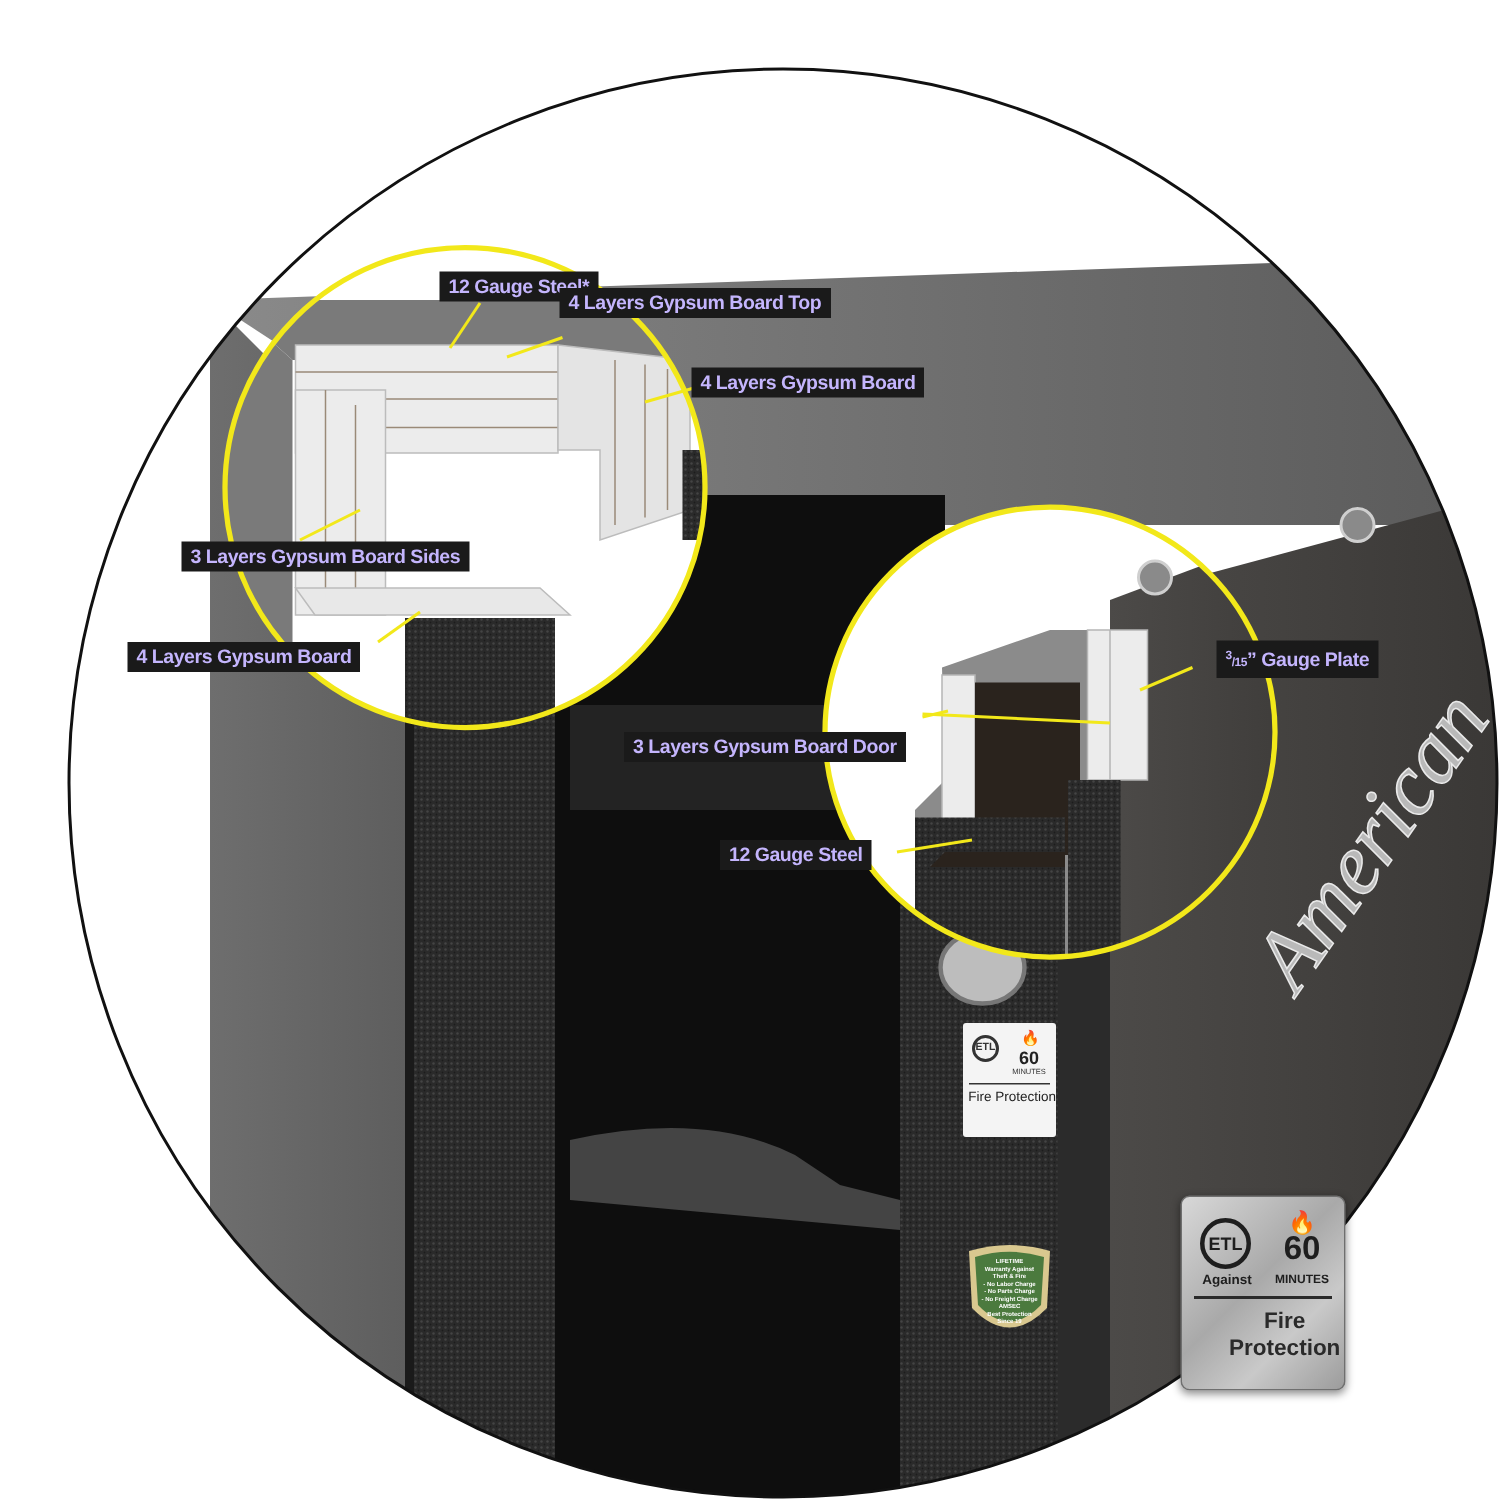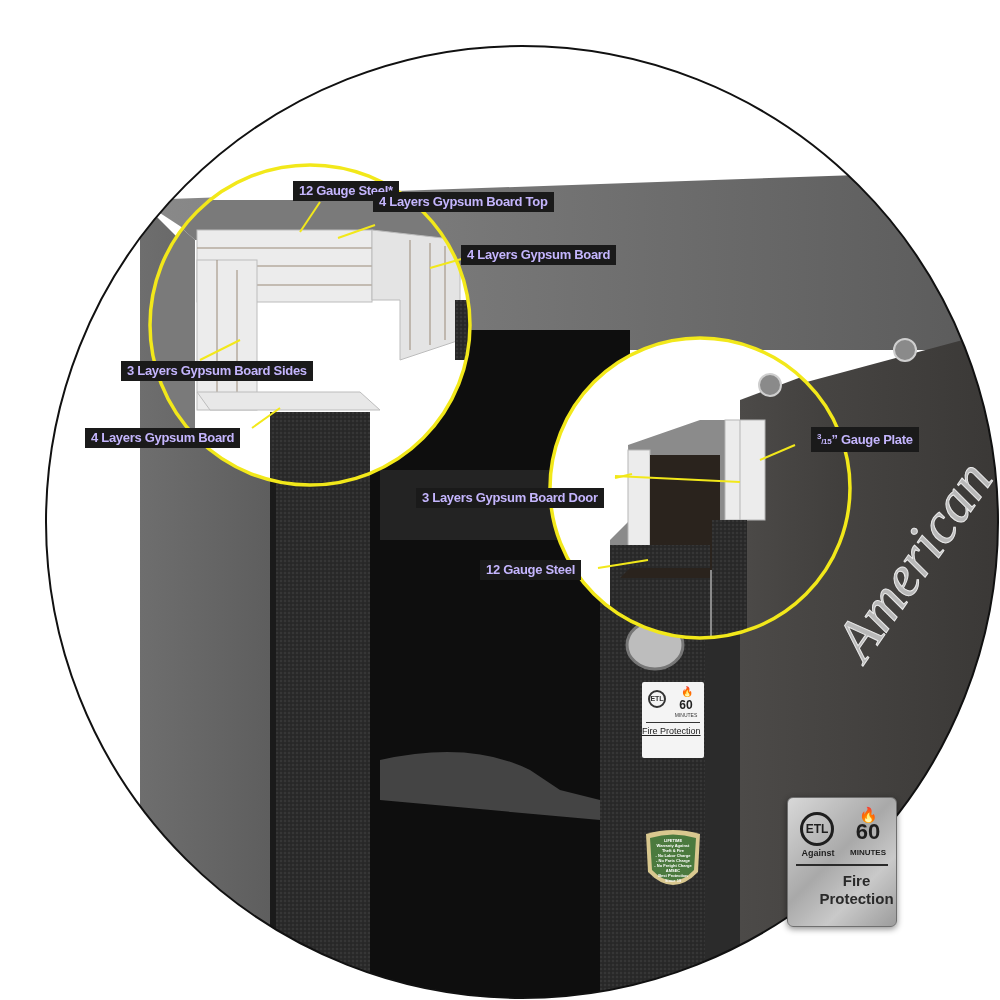--- a/index.html
+++ b/index.html
@@ -25,21 +25,21 @@
     .badge .mins-num { position: absolute; left: 54px; top: 22px; width: 52px; text-align: center; font: bold 22px/24px "Liberation Sans", sans-serif; color: #1e1e1e; }
     .badge .mins-lbl { position: absolute; left: 54px; top: 50px; width: 52px; text-align: center; font: bold 8px "Liberation Sans", sans-serif; color: #1e1e1e; }
     .badge .rule { position: absolute; left: 8px; right: 8px; top: 66px; height: 2px; background: #2a2a2a; }
     .badge .fire { position: absolute; left: 0; right: 0; top: 74px; text-align: center; font: bold 15px/18px "Liberation Sans", sans-serif; color: #2a2a2a; padding-left: 29px; }
     .sticker { position: absolute; left: 642px; top: 682px; width: 62px; height: 76px; background: #f4f4f4; border-radius: 2px; z-index: 6; }
     .sticker .etl-s { position:absolute; left:6px; top:8px; width:18px; height:18px; border:2px solid #333; border-radius:50%; box-sizing:border-box; font: bold 7px/14px "Liberation Sans", sans-serif; text-align:center; color:#333;}
     .sticker .flame-s { position:absolute; left:39px; top:4px; font-size:10px; color:#e8491c;}
     .sticker .num-s { position:absolute; left:28px; top:16px; width:32px; text-align:center; font: bold 12px "Liberation Sans", sans-serif; color:#222;}
     .sticker .min-s { position:absolute; left:28px; top:30px; width:32px; text-align:center; font: 5px "Liberation Sans", sans-serif; color:#333;}
     .sticker .rule-s { position:absolute; left:4px; right:4px; top:40px; height:1px; background:#333;}
-    .sticker .fire-s { position:absolute; left:0; right:0; top:44px; text-align:left; font: 9px/11px "Liberation Sans", sans-serif; color:#222;text-decoration:underline;}
+    .sticker .fire-s { position:absolute; left:0; right:0; top:44px; text-align:right; font: 9px/11px "Liberation Sans", sans-serif; color:#222;}
     .shield { position:absolute; left: 640px; top: 828px; width: 66px; height: 70px; z-index: 6;}
     .shield-text { position:absolute; left: 650px; top: 838px; width: 46px; font: bold 4px/5px "Liberation Sans", sans-serif; color:#fff; text-align:center; z-index:7;}
   </style>
 </head>
 <body>
 
 <div class="stage">
   <svg width="1000" height="1000" viewBox="0 0 1000 1000" style="position:absolute;left:0;top:0">
     <defs>
       <clipPath id="bigCircle">

